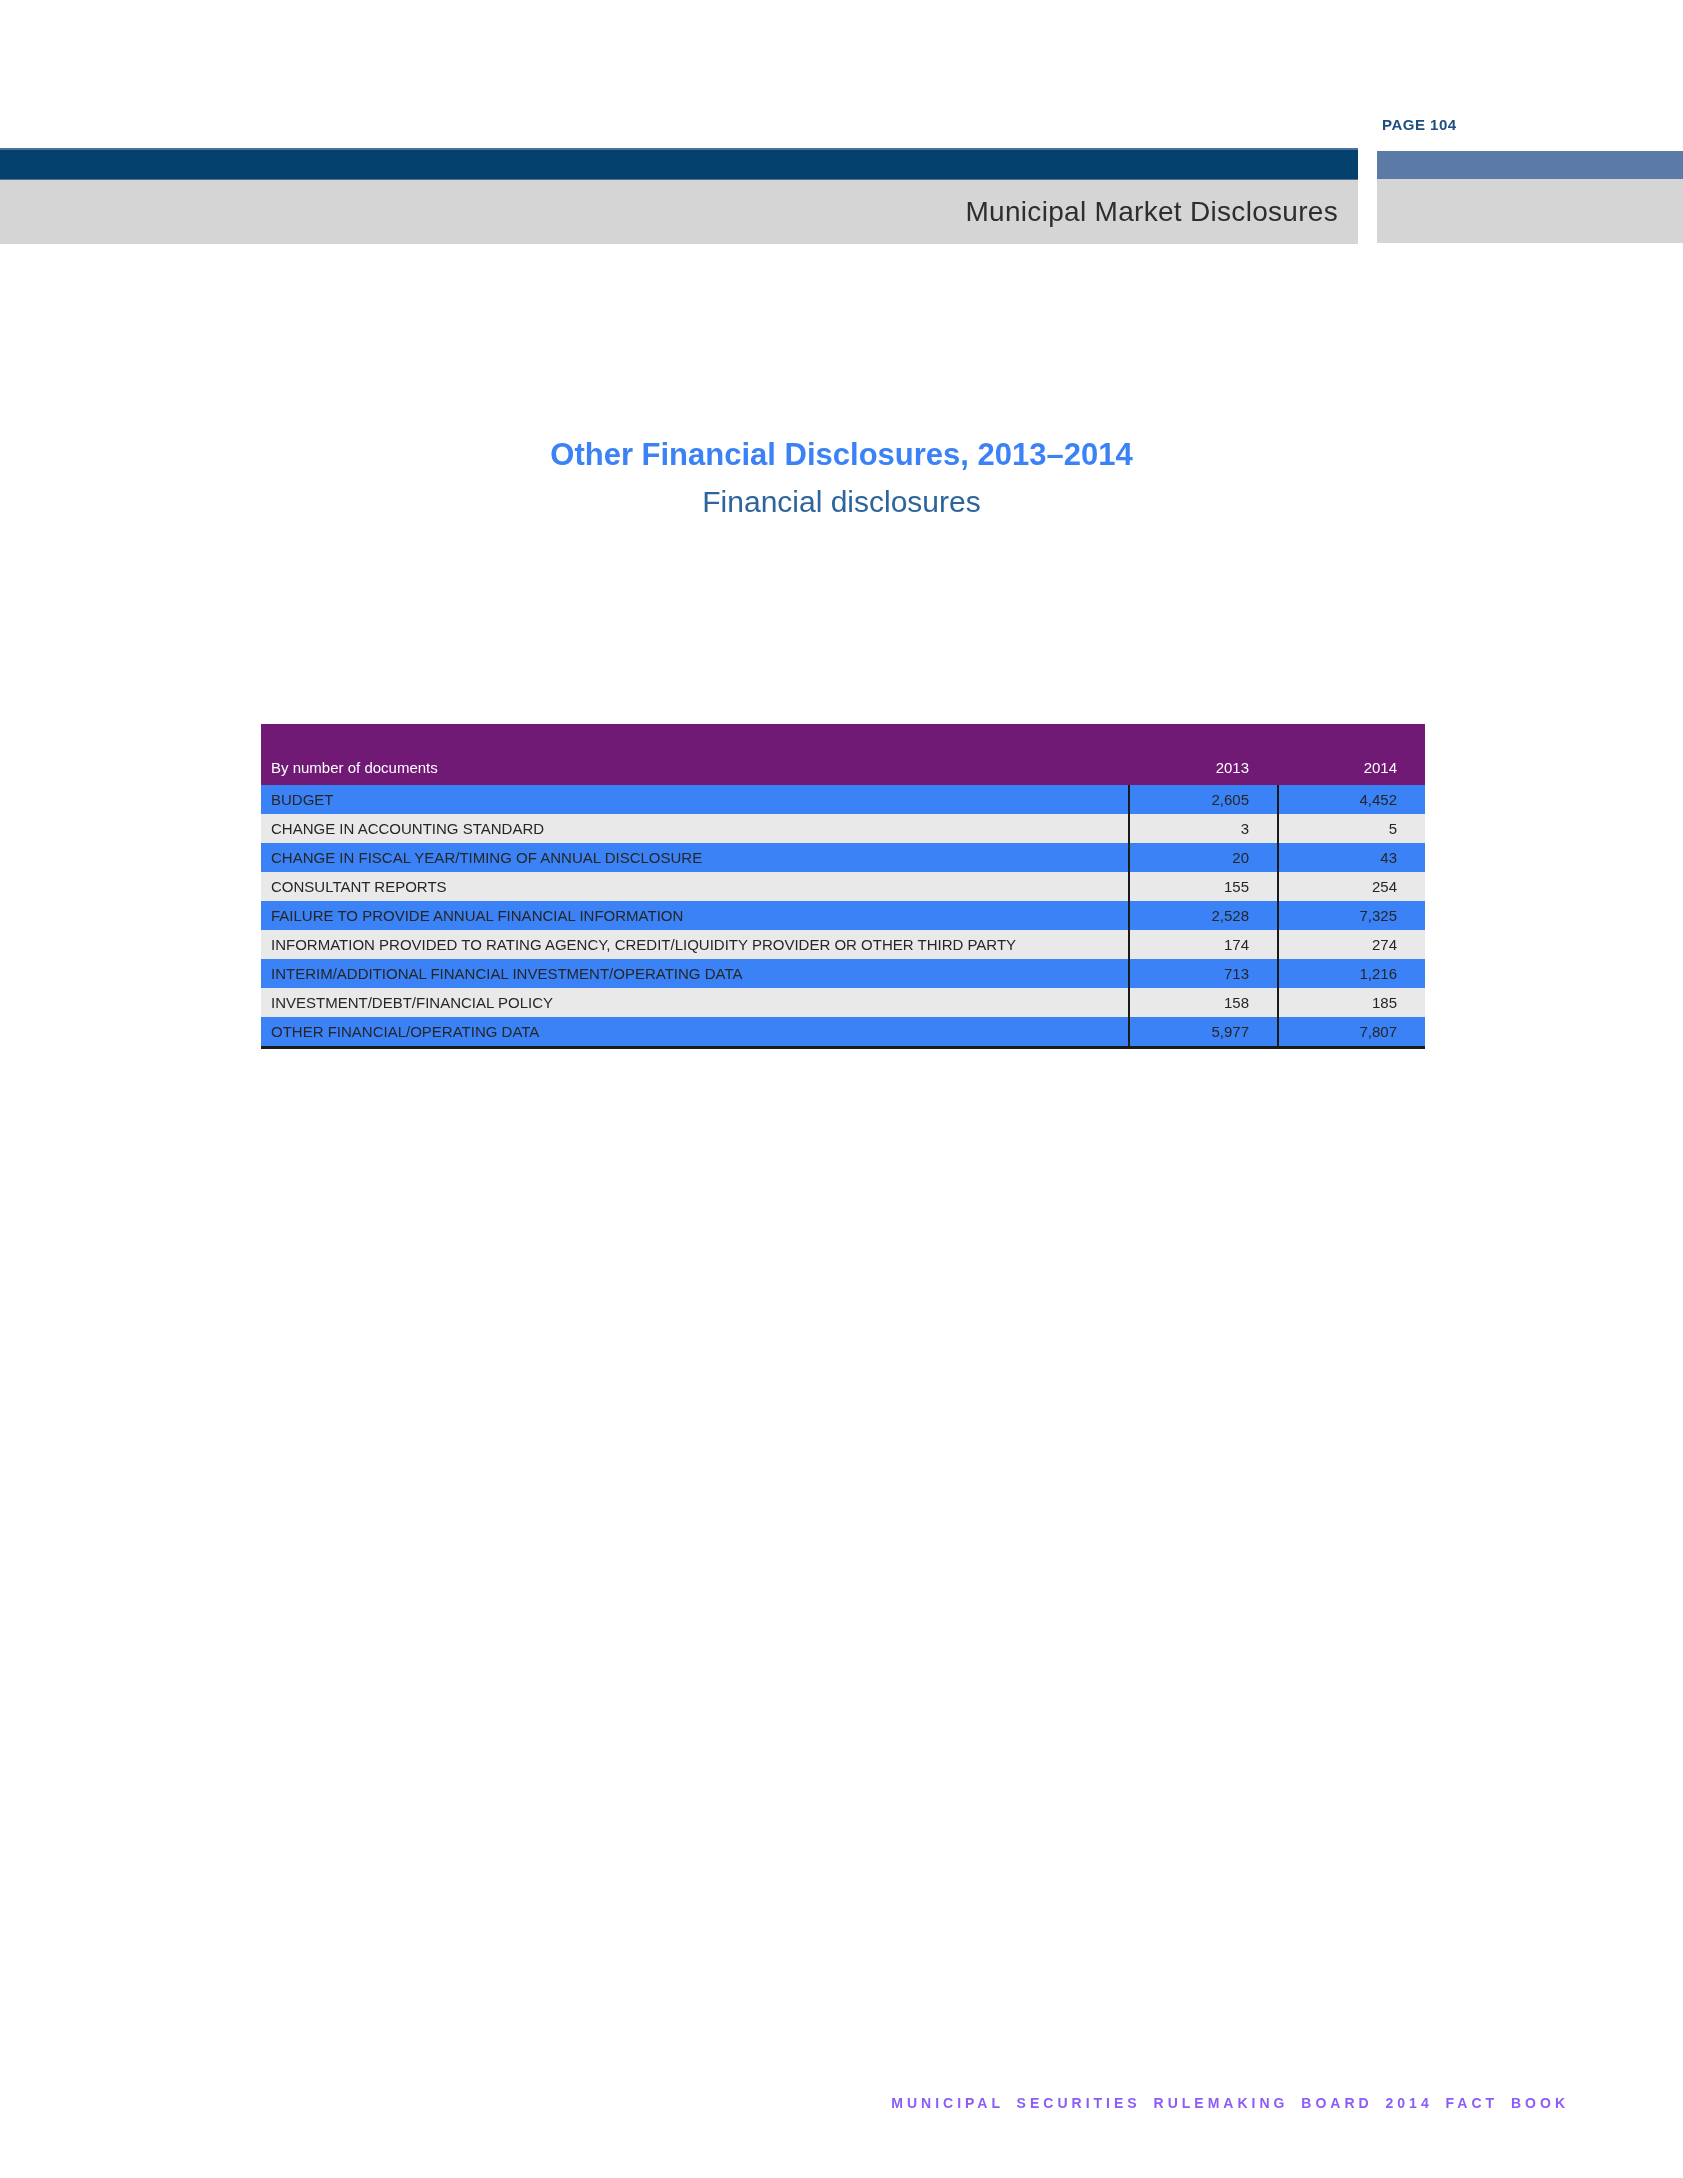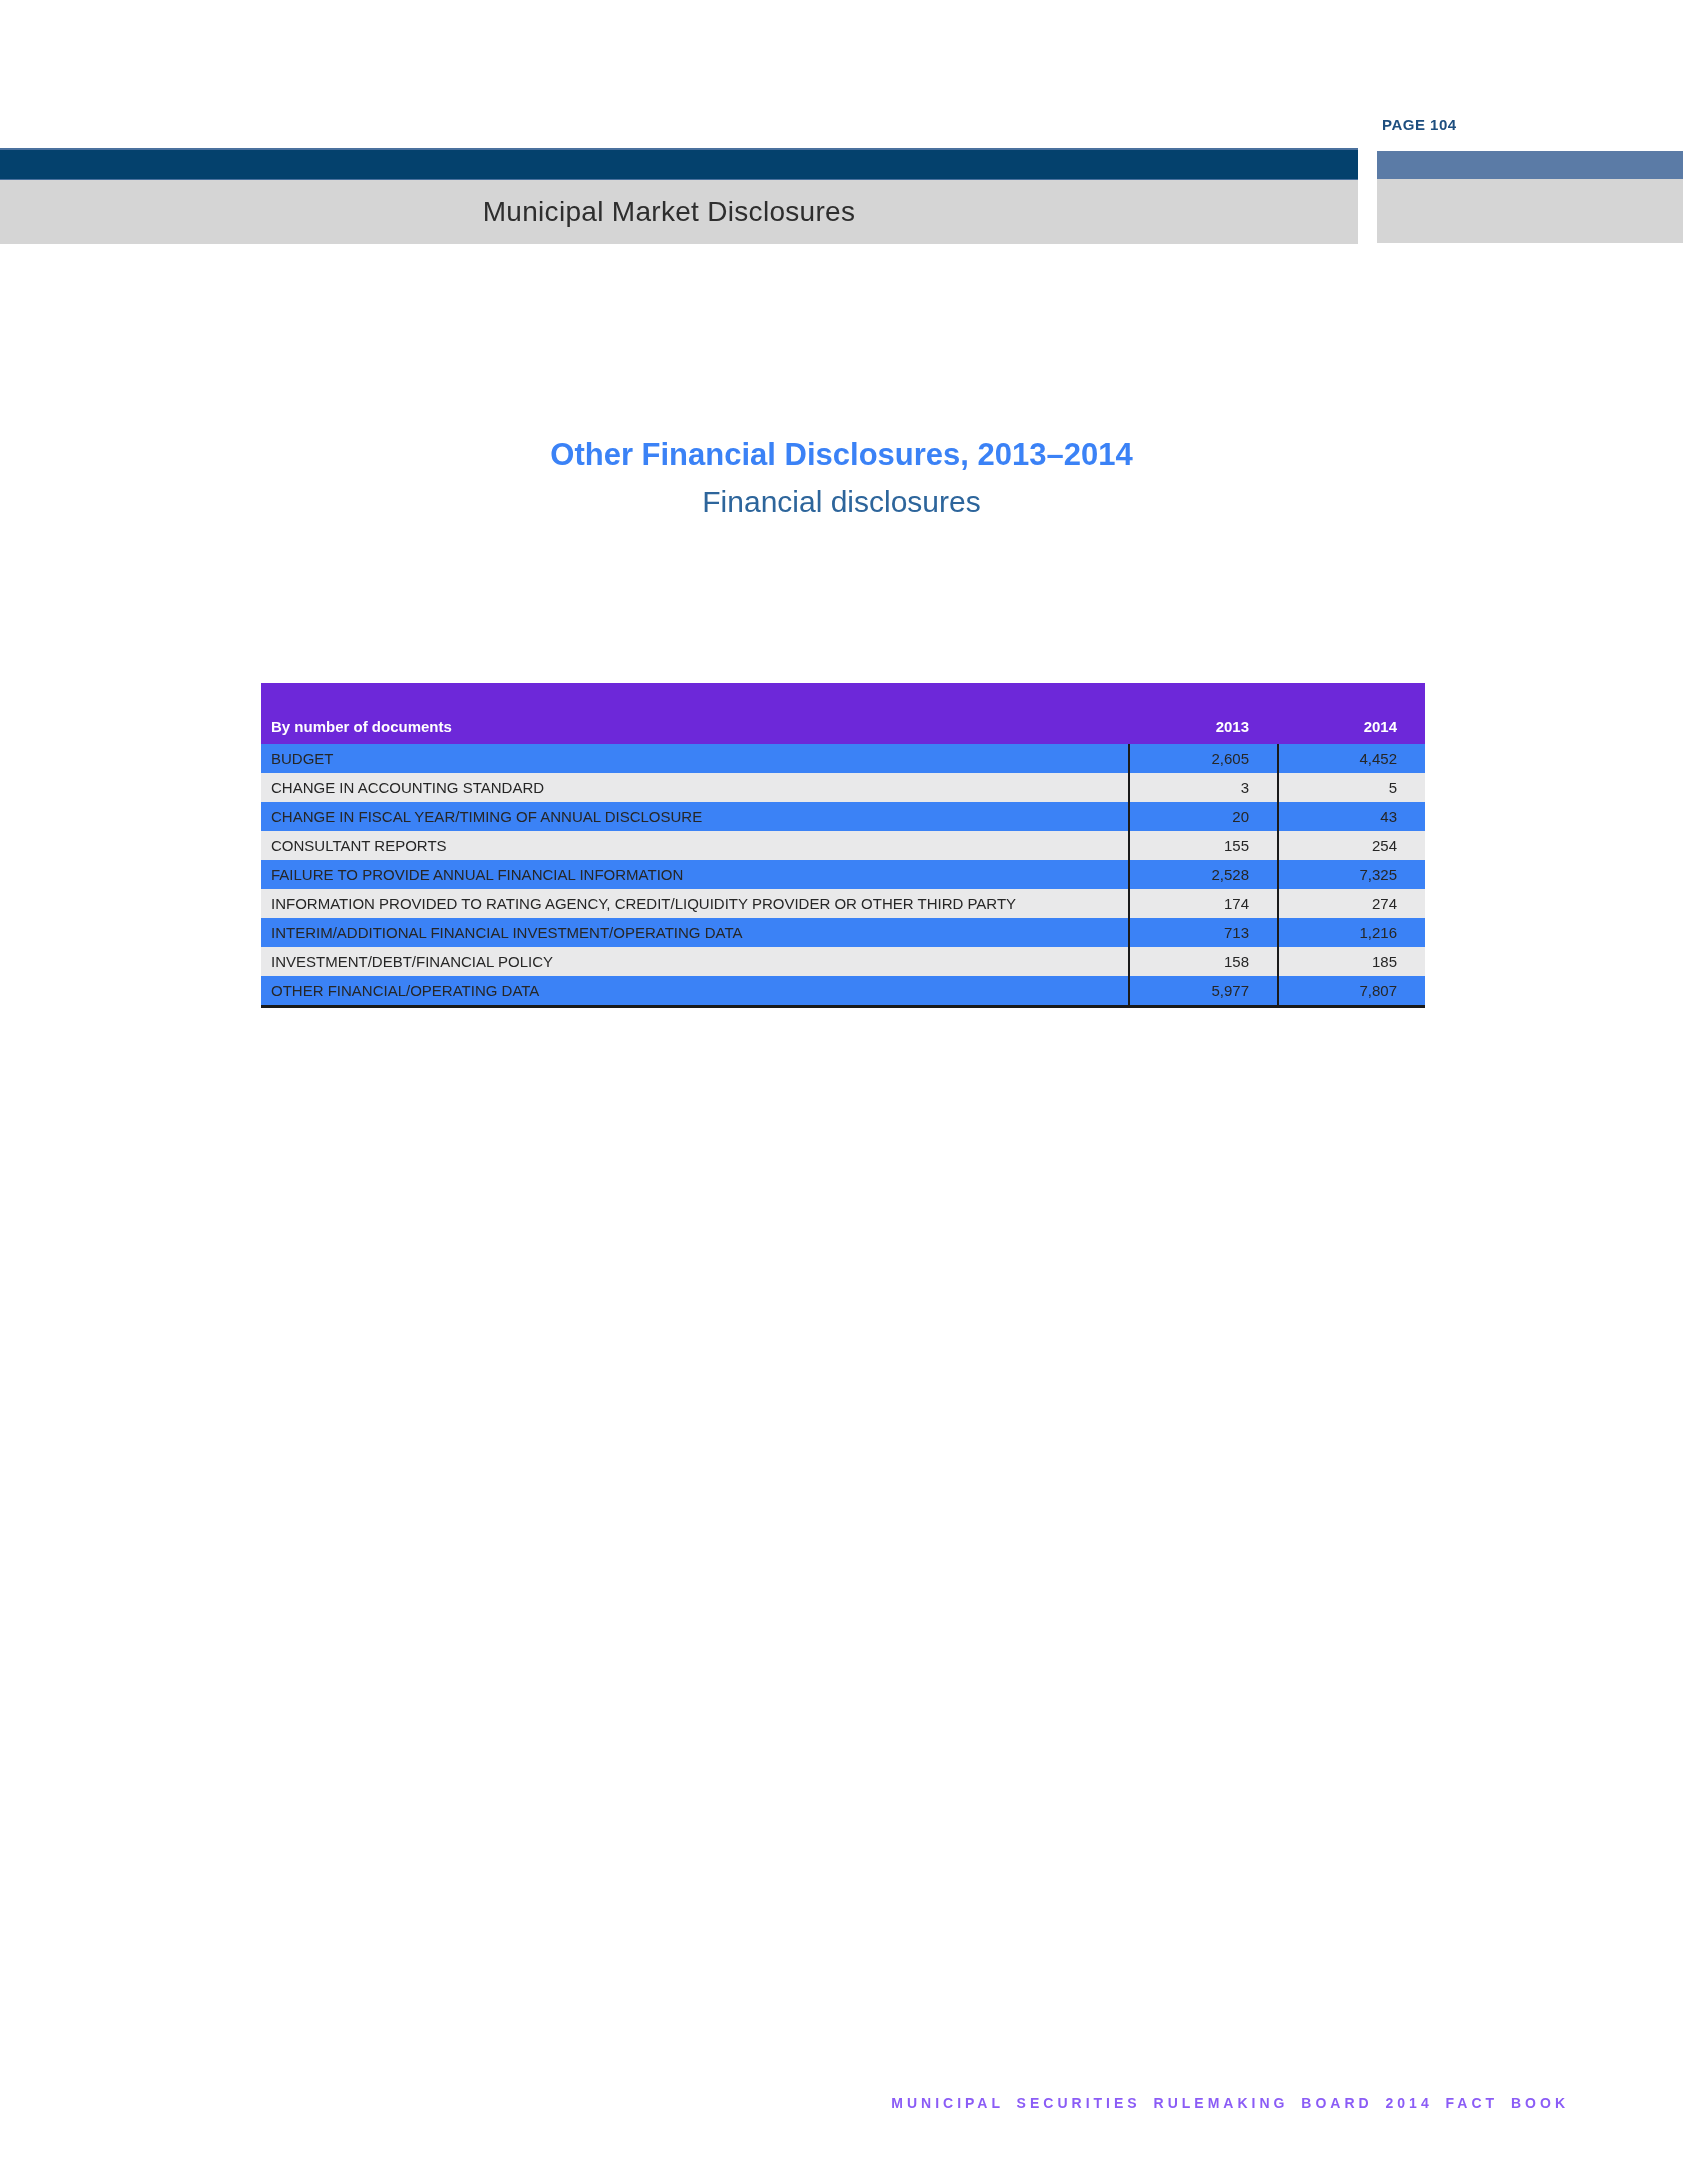--- a/index.html
+++ b/index.html
@@ -19,21 +19,21 @@
   }
   .band-main {
     position: absolute; left: 0; top: 148px; width: 1358px; height: 33px;
     background: #04416d;
     border-top: 2px solid #4b719e;
     border-bottom: 2px solid #4b719e;
   }
   .gray-main {
     position: absolute; left: 0; top: 180px; width: 1358px; height: 64px;
     background: #d5d5d5;
-    display: flex; align-items: center; justify-content: center;
+    display: flex; align-items: center; justify-content: flex-end;
     padding-right: 20px;
   }
   .section-title {
     font-size: 28px; font-weight: 300; color: #2e2e2e;
     letter-spacing: 0.3px;
   }
   .band-side {
     position: absolute; left: 1377px; top: 151px; width: 306px; height: 28px;
     background: #5b7ba6;
   }
@@ -54,23 +54,24 @@
     font-size: 30px; font-weight: 400; color: #2d659b;
   }
 
   
   .table-wrap {
     position: absolute; left: 261px; top: 683px; width: 1164px;
     border-bottom: 3px solid #1a1a1a;
   }
   .thead {
     display: flex; height: 61px;
-    background: #6d28d9; color: #ffffff;
-    font-size: 15px; font-weight: bold;
+    background: #701a75; color: #ffffff;
+    font-size: 15px; font-weight: normal;
     align-items: flex-end;
+    margin-top: 41px;
   }
   .thead .c-label { padding: 0 0 9px 10px; }
   .thead .c-num   { padding: 0 28px 9px 0; }
   .trow {
     display: flex; height: 29px; align-items: center;
     font-size: 15px; color: #262626;
     background: #3b82f6;
   }
   .trow:nth-child(even) { background: #e9e9ea; }
   .c-label { width: 867px; }

